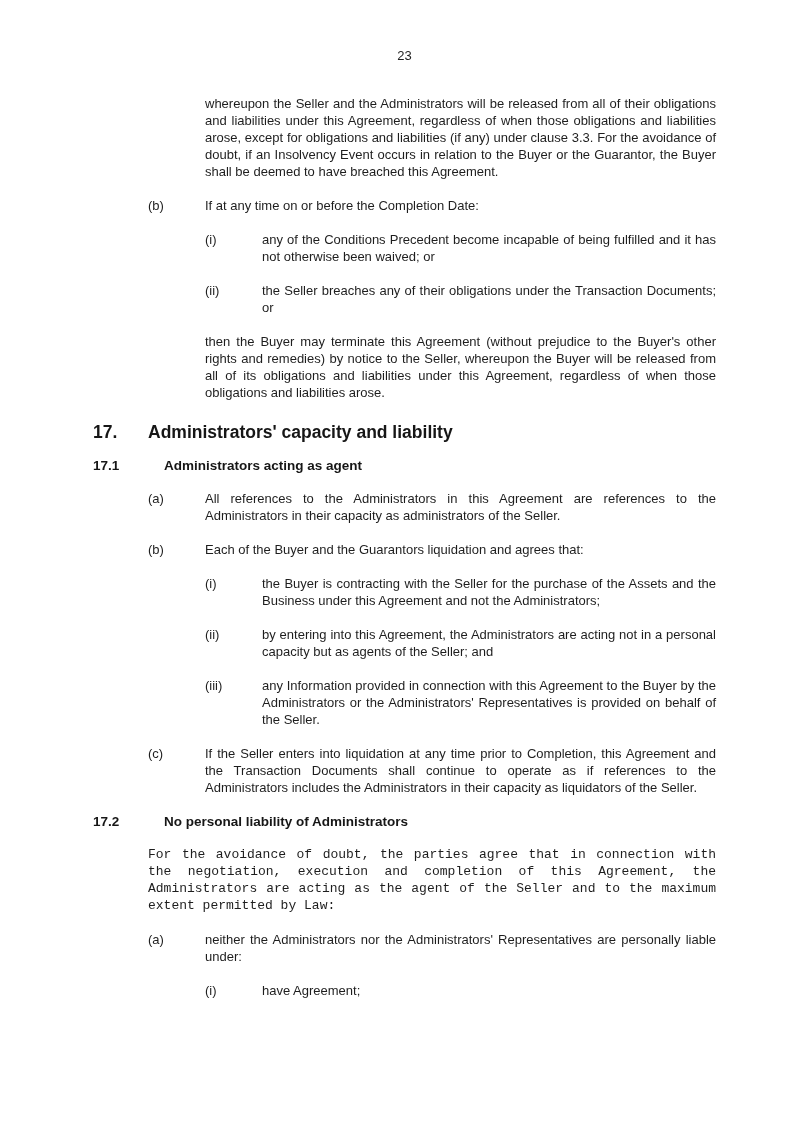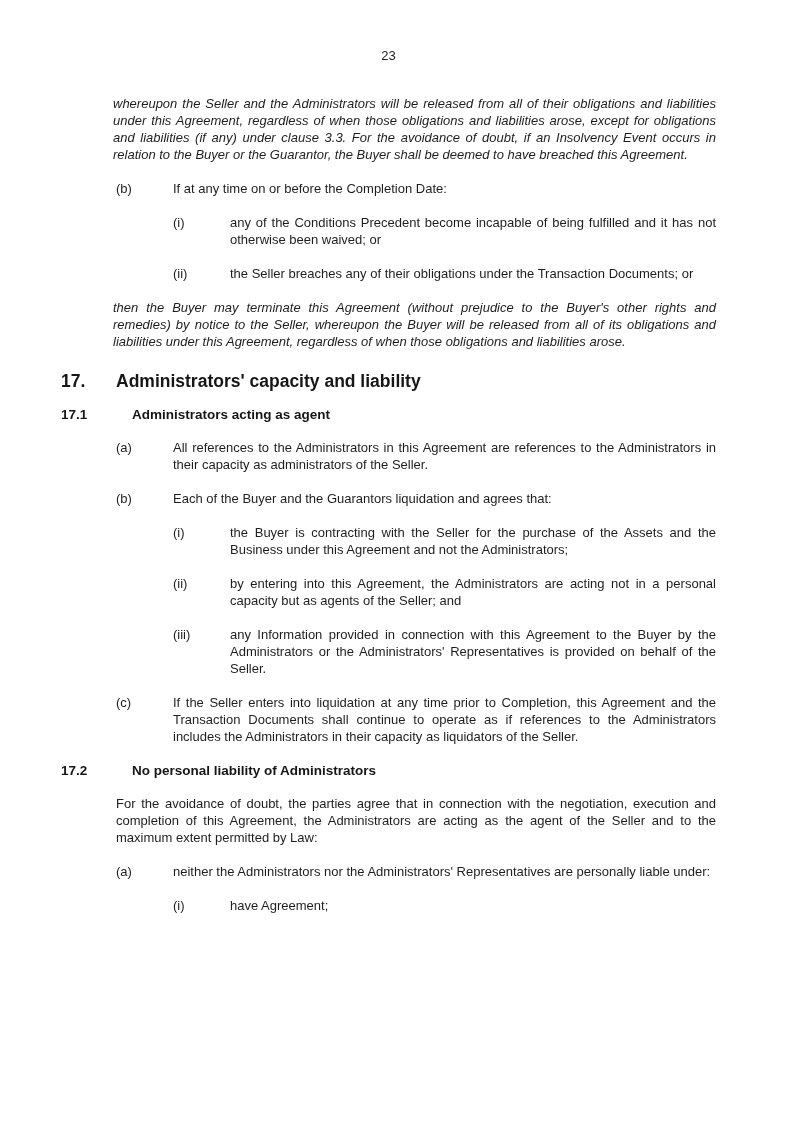--- a/index.html
+++ b/index.html
@@ -7,43 +7,43 @@
     padding: 0;
     background: #ffffff;
   }
   .page {
     position: relative;
     width: 793px;
     height: 1122px;
     margin: 0 auto;
     background: #ffffff;
     box-sizing: border-box;
-    padding: 47px 77px 0 61px;
+    padding: 47px 77px 0 93px;
     font-family: "Liberation Sans", "DejaVu Sans", sans-serif;
     font-size: 13px;
     line-height: 17px;
     color: #1e1e1e;
     overflow: hidden;
   }
   .page-number {
     text-align: center;
     margin: 0 0 31px 0;
   }
   .block {
     margin: 0 0 17px 0;
   }
   
   .para-l0 {
     margin-left: 55px;
     text-align: justify;
+    font-family: Liberation Mono, monospace;
   }
   .para-l1 {
-    margin-left: 52px;
+    margin-left: 112px;
     text-align: justify;
-    font-style: italic;
   }
   
   .clause {
     display: flex;
   }
   .clause .marker {
     flex: 0 0 57px;
   }
   .clause .text {
     flex: 1 1 auto;

